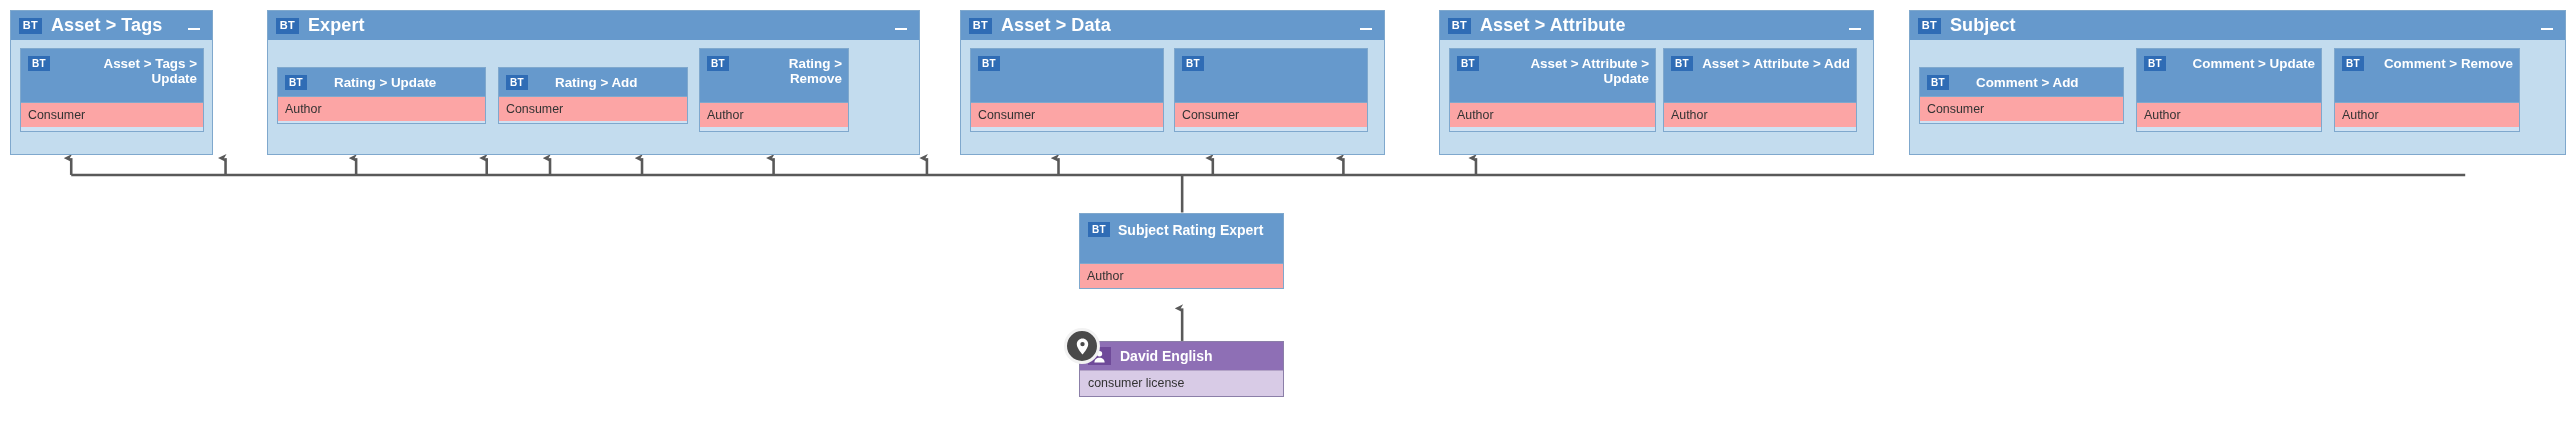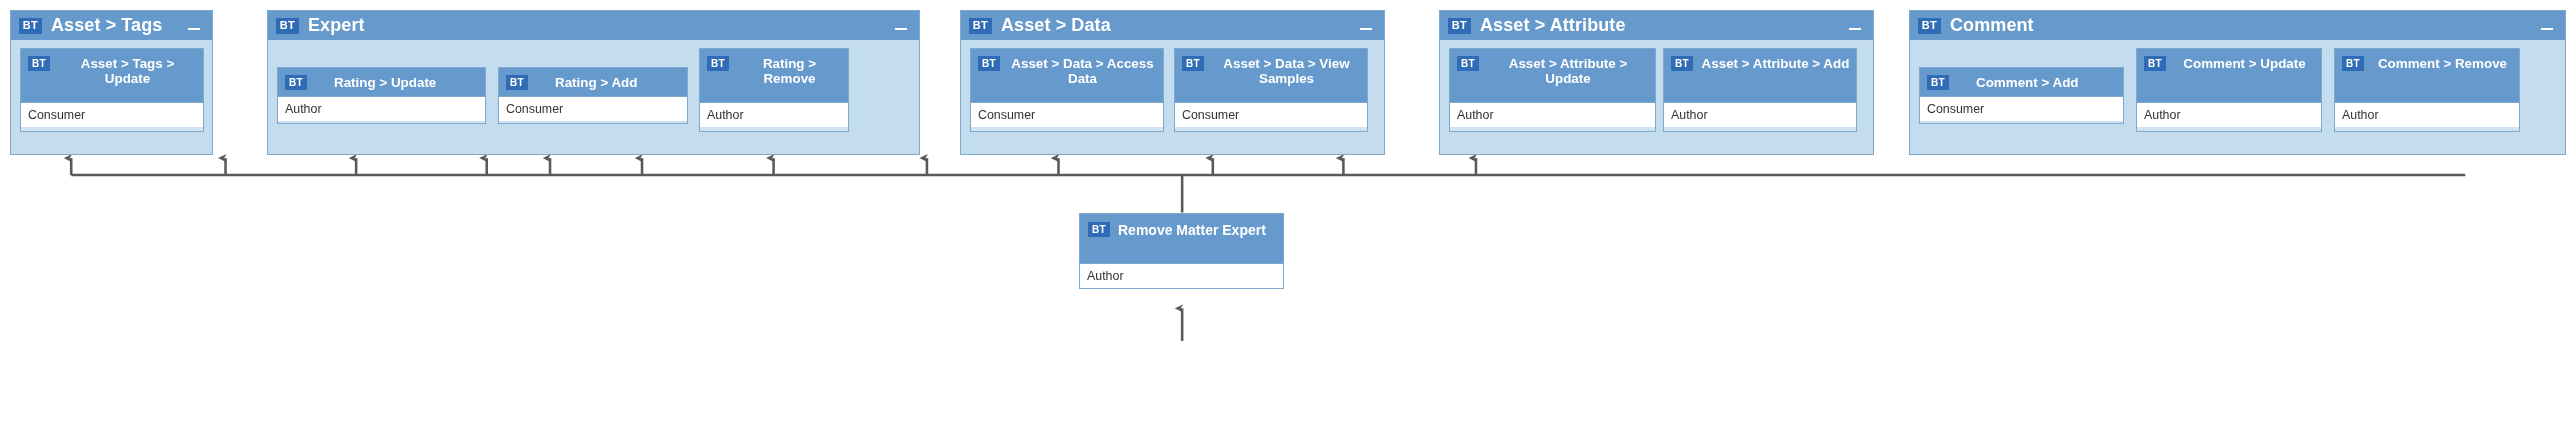--- a/index.html
+++ b/index.html
@@ -56,26 +56,26 @@
     border:1px solid #7fa8cd;
   }
   .card-head{
     background:#6699cc;
     box-sizing:border-box;
     display:flex;align-items:flex-start;
     padding:7px 6px 7px 7px;
   }
   .card-head .label{
     color:#ffffff;font-size:13.4px;font-weight:bold;line-height:15px;
-    margin-left:8px;text-align:center;flex:1 1 auto;
+    margin-left:8px;text-align:right;flex:1 1 auto;
   }
   .card-head.one-line .label{text-align:left;margin-left:27px;}
   .card-foot{
     box-sizing:border-box;
-    background:#ffffff;
+    background:#fca5a5;
     color:#333333;font-size:12.4px;
     padding:5px 0 5px 7px;
     border-top:1px solid #7fa8cd;
   }
 
   
   #sme{
     position:absolute;left:1079px;top:213px;width:205px;
     box-sizing:border-box;border:1px solid #7fa8cd;background:#cfe2f3;
   }
@@ -193,28 +193,26 @@
   <div class="group" style="left:960px;top:10px;width:425px;height:145px;">
     <div class="group-header">
       <span class="bt">BT</span>
       <span class="group-title">Asset &gt; Data</span>
       <span class="minimize"></span>
     </div>
     <div class="group-body">
       <div class="card" style="left:9px;top:8px;width:194px;height:84px;">
         <div class="card-head" style="height:53px;">
           <span class="bt bt-sm">BT</span>
-          <span class="label">Asset &gt; Data &gt; Access Data</span>
         </div>
         <div class="card-foot">Consumer</div>
       </div>
       <div class="card" style="left:213px;top:8px;width:194px;height:84px;">
         <div class="card-head" style="height:53px;">
           <span class="bt bt-sm">BT</span>
-          <span class="label">Asset &gt; Data &gt; View Samples</span>
         </div>
         <div class="card-foot">Consumer</div>
       </div>
     </div>
   </div>
 
   <div class="group" style="left:1439px;top:10px;width:435px;height:145px;">
     <div class="group-header">
       <span class="bt">BT</span>
       <span class="group-title">Asset &gt; Attribute</span>
@@ -234,21 +232,21 @@
           <span class="label">Asset &gt; Attribute &gt; Add</span>
         </div>
         <div class="card-foot">Author</div>
       </div>
     </div>
   </div>
 
   <div class="group" style="left:1909px;top:10px;width:657px;height:145px;">
     <div class="group-header">
       <span class="bt">BT</span>
-      <span class="group-title">Comment</span>
+      <span class="group-title">Subject</span>
       <span class="minimize"></span>
     </div>
     <div class="group-body">
       <div class="card" style="left:9px;top:27px;width:205px;height:57px;">
         <div class="card-head one-line" style="height:28px;">
           <span class="bt bt-sm">BT</span>
           <span class="label">Comment &gt; Add</span>
         </div>
         <div class="card-foot">Consumer</div>
       </div>
@@ -265,20 +263,38 @@
           <span class="label">Comment &gt; Remove</span>
         </div>
         <div class="card-foot">Author</div>
       </div>
     </div>
   </div>
 
   <div id="sme">
     <div class="card-head" style="height:49px;">
       <span class="bt bt-sm">BT</span>
-      <span class="label">Remove Matter Expert</span>
+      <span class="label">Subject Rating Expert</span>
     </div>
     <div class="card-foot">Author</div>
   </div>
 
+  <div id="person">
+    <div class="pin">
+      <svg width="15" height="17" viewBox="0 0 15 17" aria-hidden="true">
+        <path d="M7.5 0.6C4.3 0.6 1.8 3.1 1.8 6.2c0 4.2 5.7 10.2 5.7 10.2s5.7-6 5.7-10.2c0-3.1-2.5-5.6-5.7-5.6z" fill="#ffffff"></path>
+        <circle cx="7.5" cy="6.1" r="2.2" fill="#4a4a4a"></circle>
+      </svg>
+    </div>
+    <div class="person-head">
+      <span class="person-badge">
+        <svg width="13" height="13" viewBox="0 0 14 14" aria-hidden="true">
+          <circle cx="7" cy="4" r="2.9" fill="#ffffff"></circle>
+          <path d="M1.5 13.5c0-3.2 2.5-5.2 5.5-5.2s5.5 2 5.5 5.2z" fill="#ffffff"></path>
+        </svg>
+      </span>
+      <span class="label">David English</span>
+    </div>
+    <div class="person-foot">consumer license</div>
+  </div>
 
 </div>
 
 
 </body></html>

